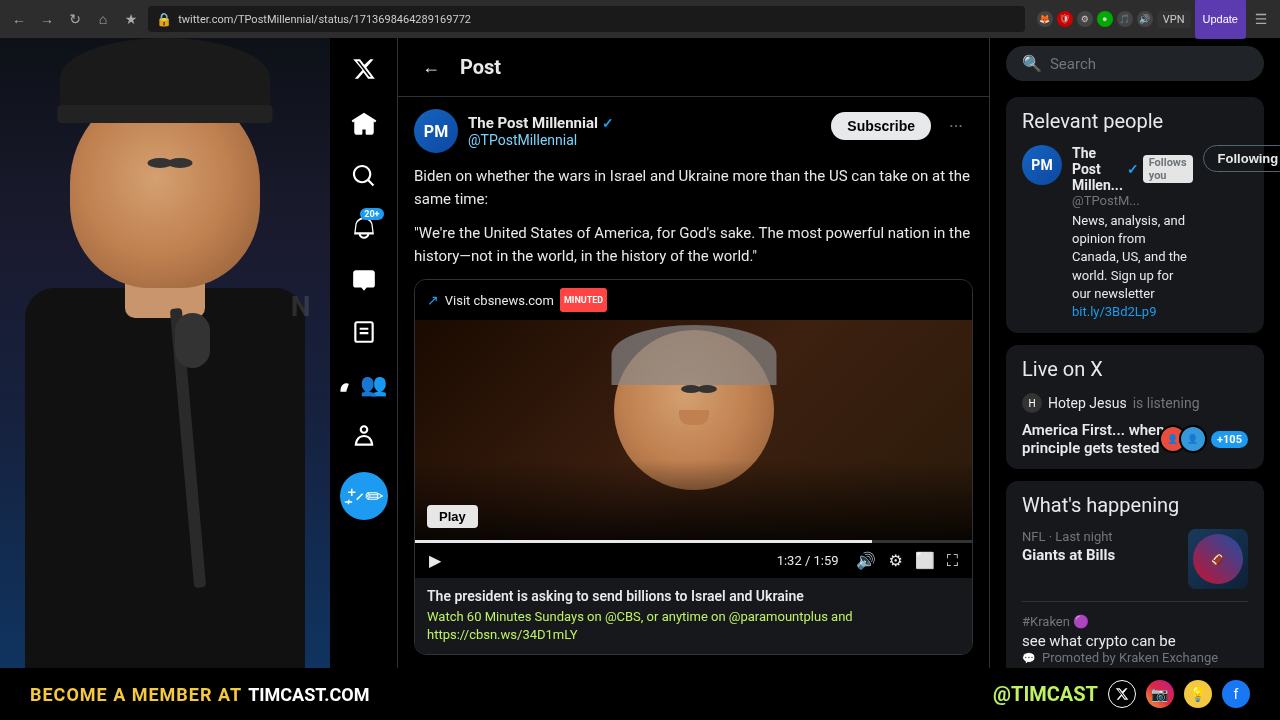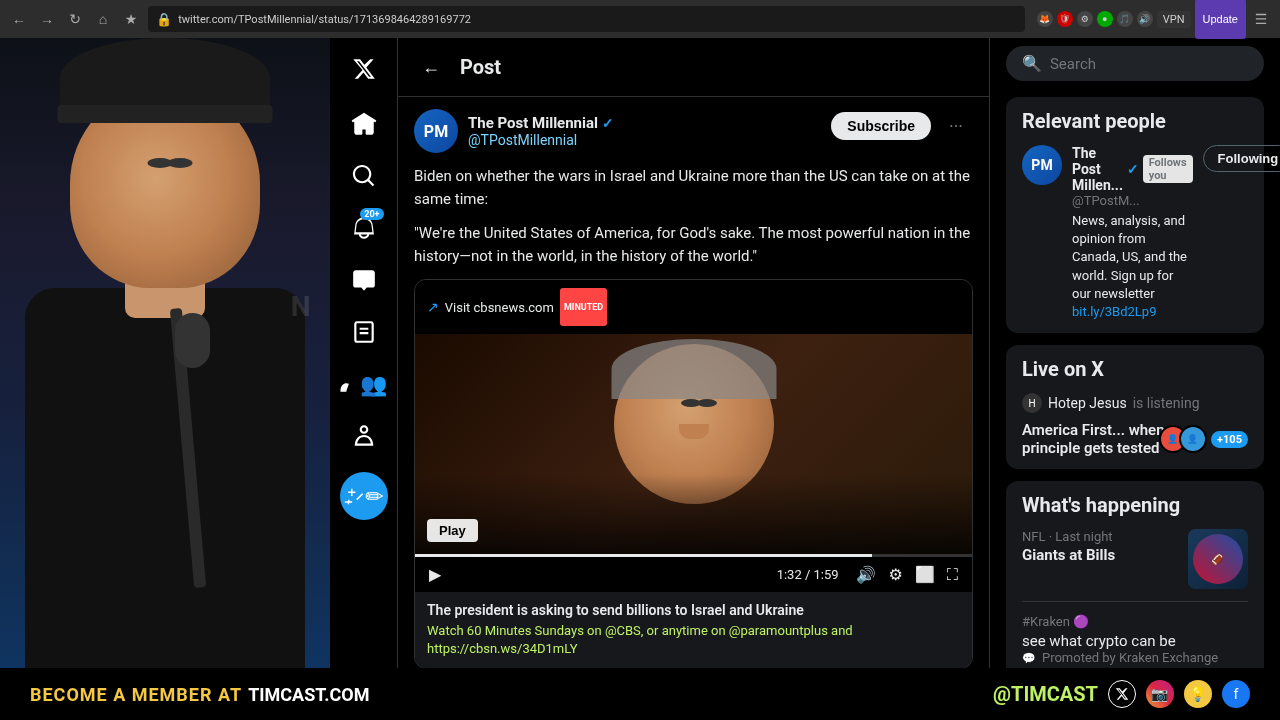--- a/index.html
+++ b/index.html
@@ -237,21 +237,21 @@
       gap: 6px;
     }
     .video-source {
       color: #e7e9ea;
       font-size: 13px;
     }
     .minuted-badge {
       background: #ff4444;
       color: #fff;
       font-size: 9px;
-      padding: 14px 4px;
+      padding: 7px 4px;
       border-radius: 3px;
       font-weight: bold;
     }
     .video-thumbnail {
       width: 100%;
       height: 220px;
       background: linear-gradient(135deg, #2c3e50, #3d2c1e, #4a3728);
       position: relative;
       display: flex;
       align-items: center;
@@ -352,21 +352,21 @@
     
     .sidebar-section {
       background: #16181c;
       border-radius: 12px;
       padding: 12px 16px;
       margin-bottom: 12px;
     }
     .sidebar-section-title {
       color: #e7e9ea;
       font-size: 20px;
-      font-weight: 700;
+      font-weight: 400;
       margin-bottom: 12px;
     }
     .relevant-person {
       display: flex;
       align-items: flex-start;
       gap: 10px;
     }
     .rel-avatar {
       width: 40px; height: 40px;
       background: linear-gradient(135deg, #1565c0, #0d47a1);

